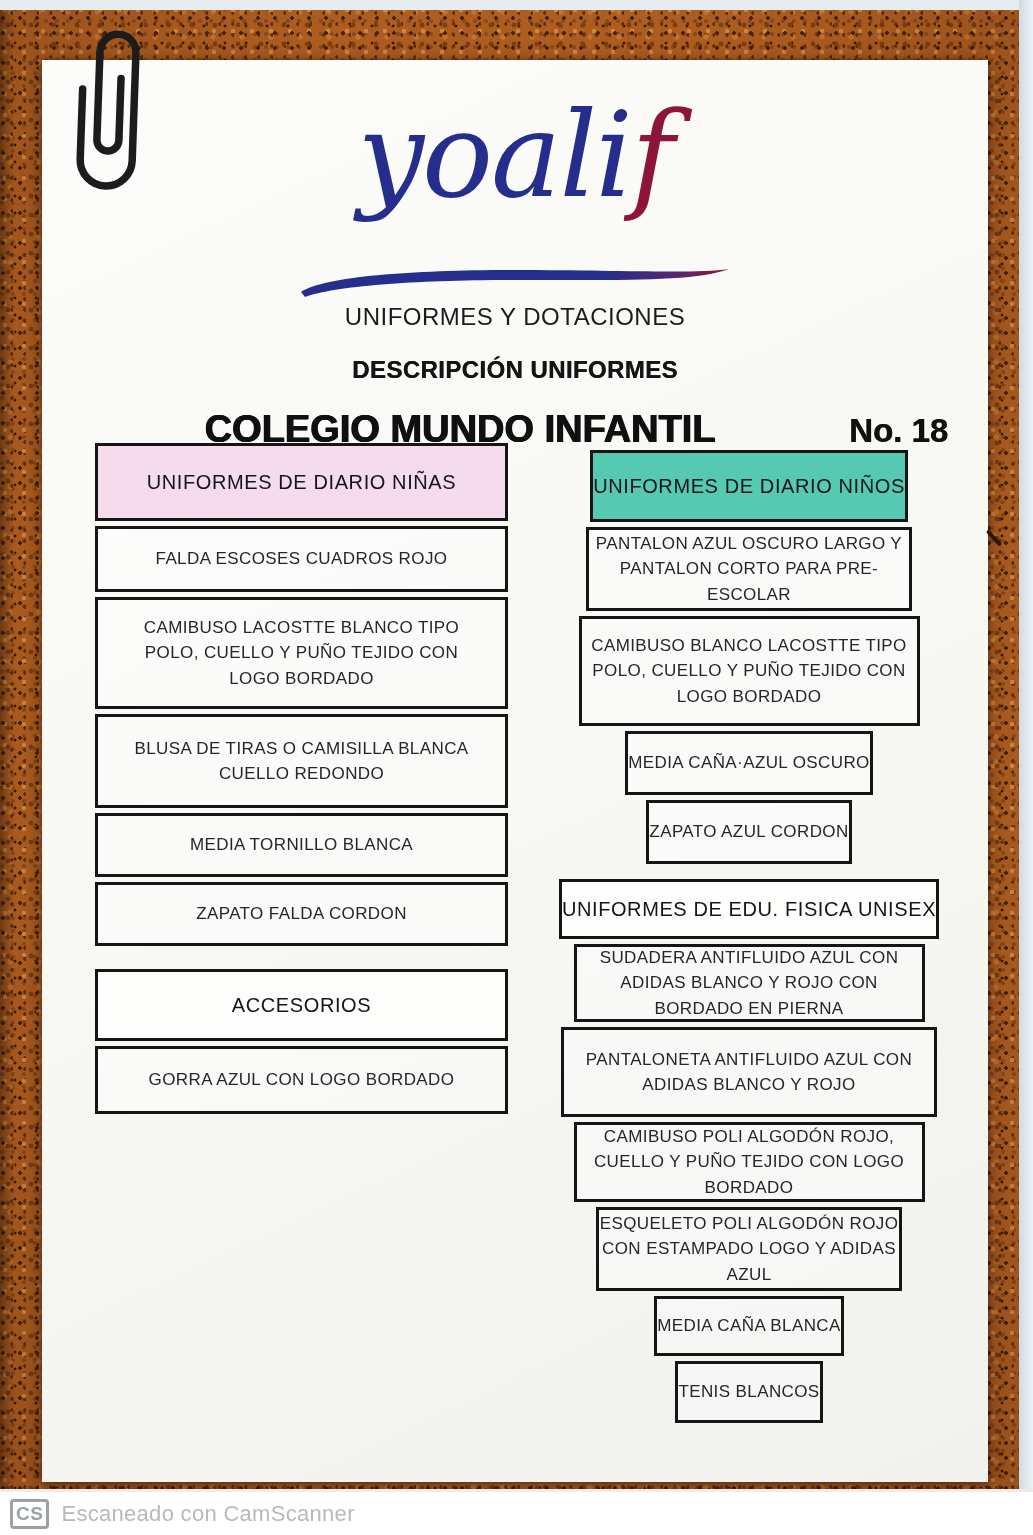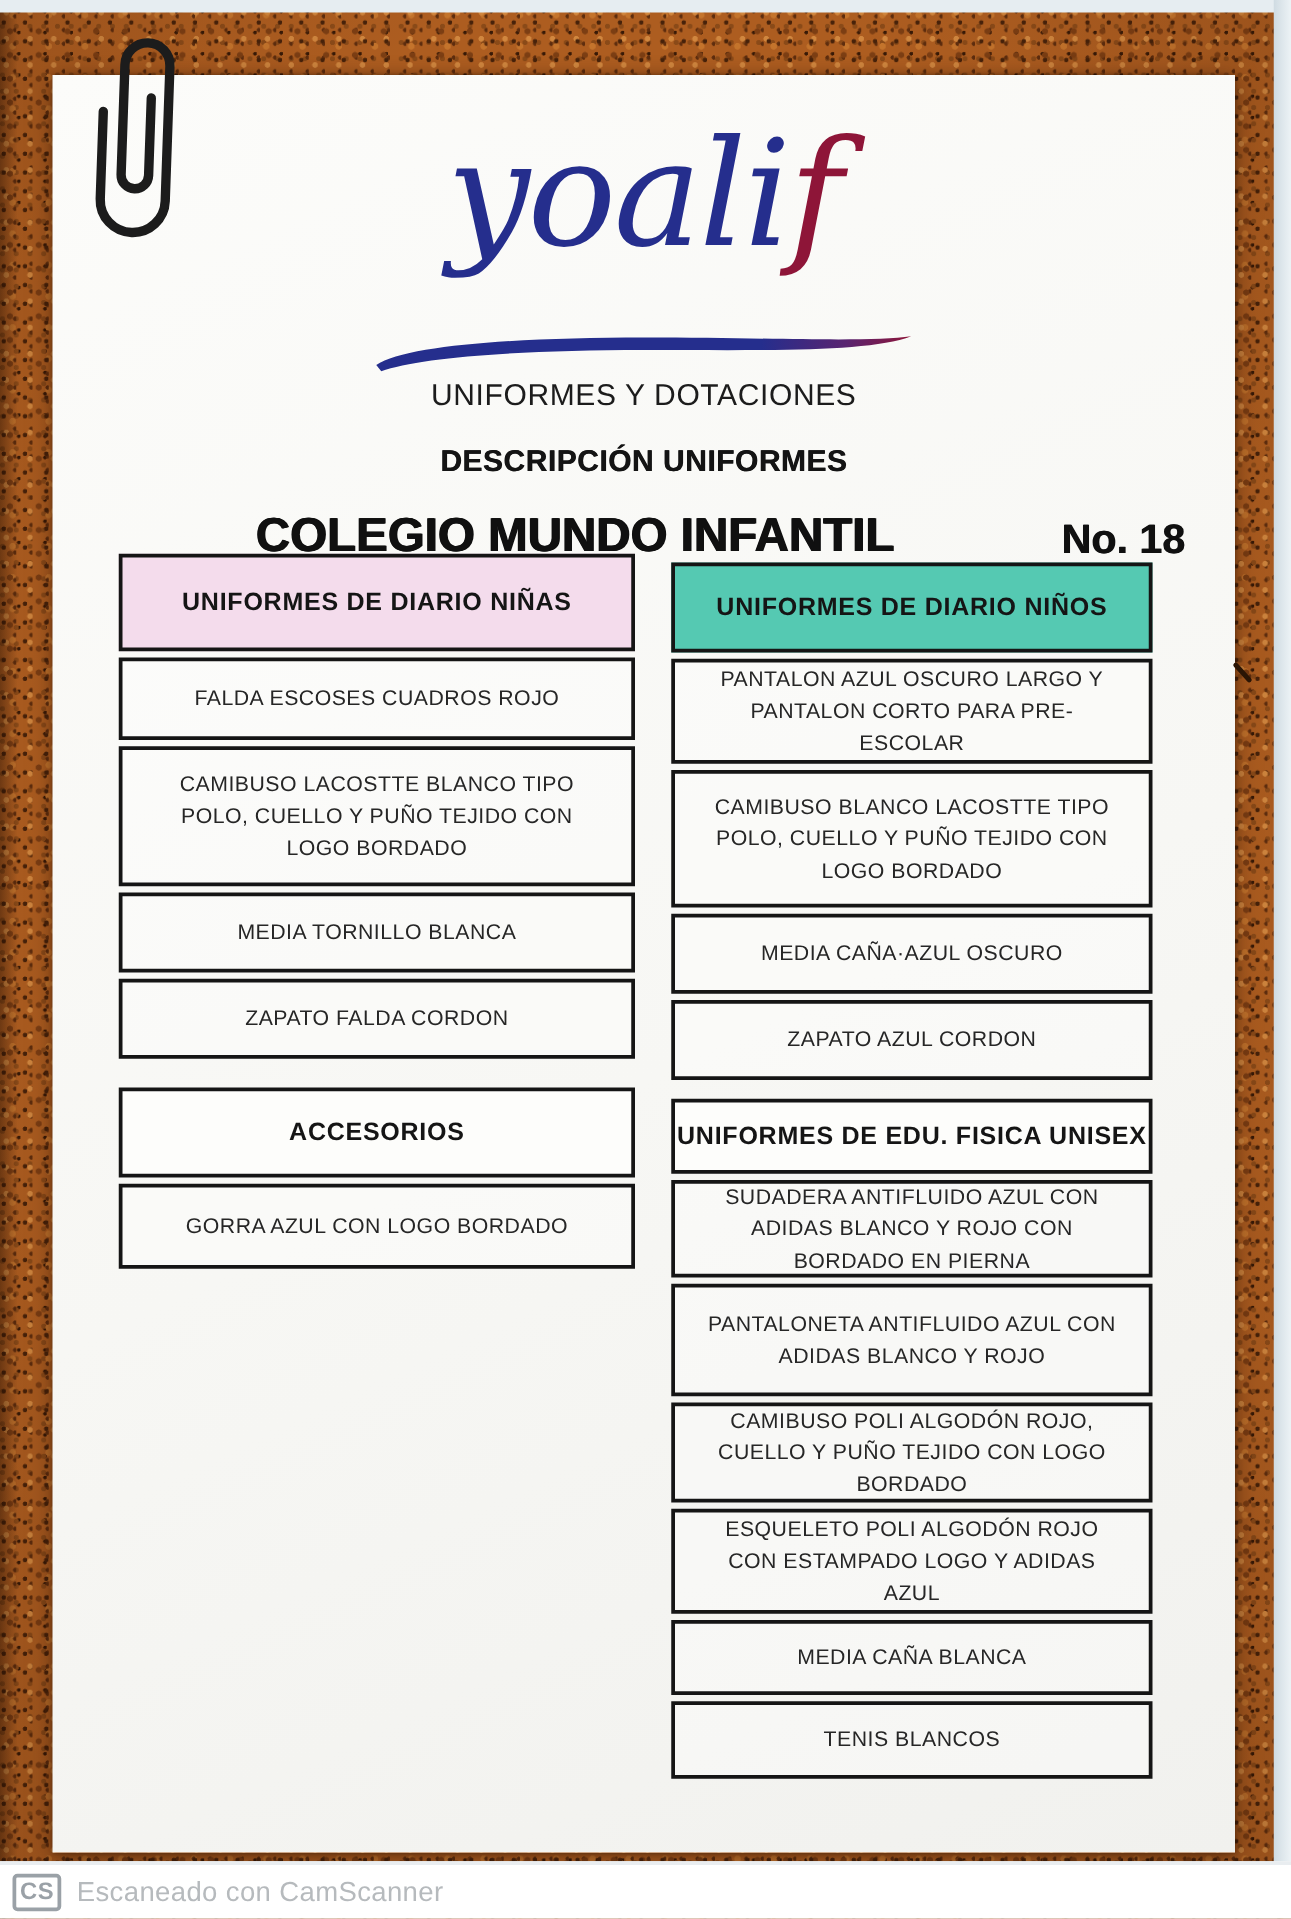--- a/index.html
+++ b/index.html
@@ -59,25 +59,25 @@
     text-shadow:.7px 0 0 currentColor, -.4px 0 0 currentColor; }
   .school-number { position:absolute; top:352px; right:40px; font-size:33px; font-weight:bold;
     color:#101010; text-shadow:.6px 0 0 currentColor; }
   .school-abbr { position:absolute; top:394px; left:0; right:110px; text-align:center;
     font-size:34px; font-weight:bold; color:#101010;
     text-shadow:.7px 0 0 currentColor; }
 
   
   .col { position:absolute; display:flex; flex-direction:column; gap:5px; }
   .col-left  { left:53px;  top:383px; width:413px; }
-  .col-right { left:495px; top:390px; width:385px; }
+  .col-right { left:495px; top:390px; width:424px;align-items:center; }
 
   .sec-header {
     border:3px solid #151515; display:flex; align-items:center; justify-content:center;
-    text-align:center; font-weight:bold; font-size:20px; letter-spacing:.6px; color:#151515;
+    text-align:center; font-weight:normal; font-size:20px; letter-spacing:.6px; color:#151515;
     flex:none; background:#fdfdfb;
   }
   .row {
     border:3px solid #151515; display:flex; align-items:center; justify-content:center;
     text-align:center; font-size:17px; letter-spacing:.4px; line-height:1.5; color:#262626;
     flex:none; background:rgba(255,255,255,.35);
   }
   .row span { display:inline-block; max-width:372px; }
   .mw300 span{ max-width:300px; } .mw320 span{ max-width:320px; }
   .mw335 span{ max-width:335px; } .mw340 span{ max-width:340px; }
@@ -135,20 +135,23 @@
   <div class="col col-left">
     <div class="sec-header" style="height: 78px; background-color: rgb(244, 220, 236);">
       <span>UNIFORMES DE DIARIO NIÑAS</span>
     </div>
     <div class="row" style="height:66px">
         <span>FALDA ESCOSES CUADROS ROJO</span>
       </div>
     <div class="row mw335" style="height:112px">
         <span>CAMIBUSO LACOSTTE BLANCO TIPO POLO, CUELLO Y PUÑO TEJIDO CON LOGO BORDADO</span>
       </div>
+    <div class="row mw340" style="height:94px">
+        <span>BLUSA DE TIRAS O CAMISILLA BLANCA CUELLO REDONDO</span>
+      </div>
     <div class="row" style="height:64px">
         <span>MEDIA TORNILLO BLANCA</span>
       </div>
     <div class="row" style="height:64px">
         <span>ZAPATO FALDA CORDON</span>
       </div>
 
     <div class="sec-header gap18" style="height: 72px; background-color: rgb(253, 253, 251);">
       <span>ACCESORIOS</span>
     </div>

